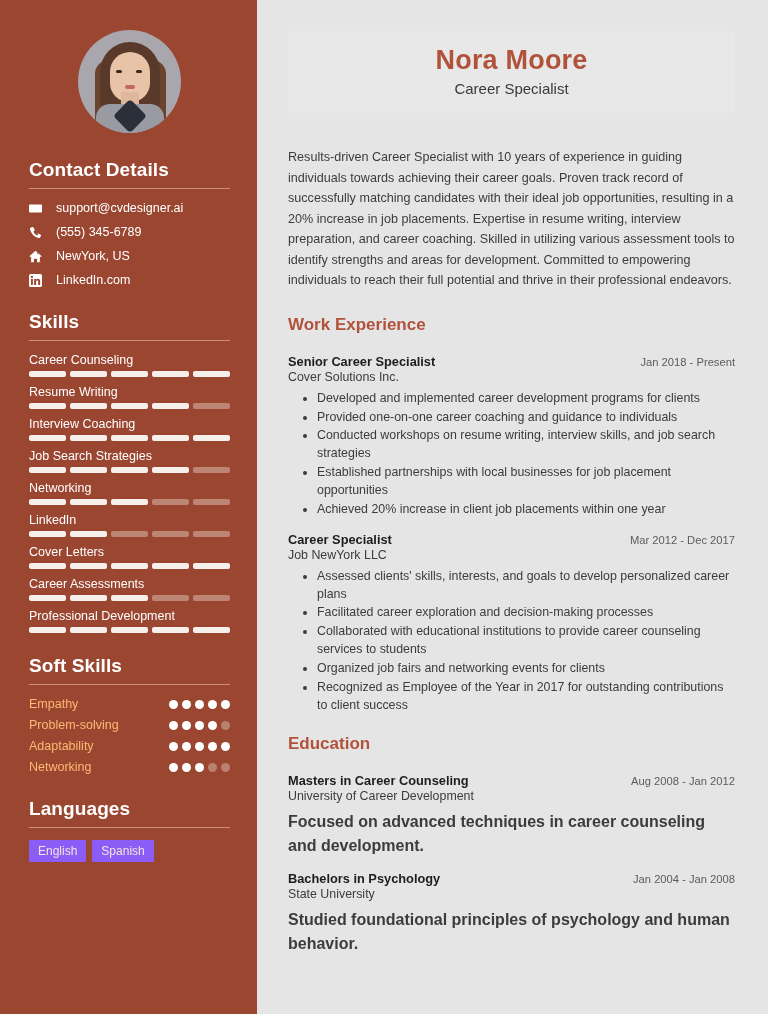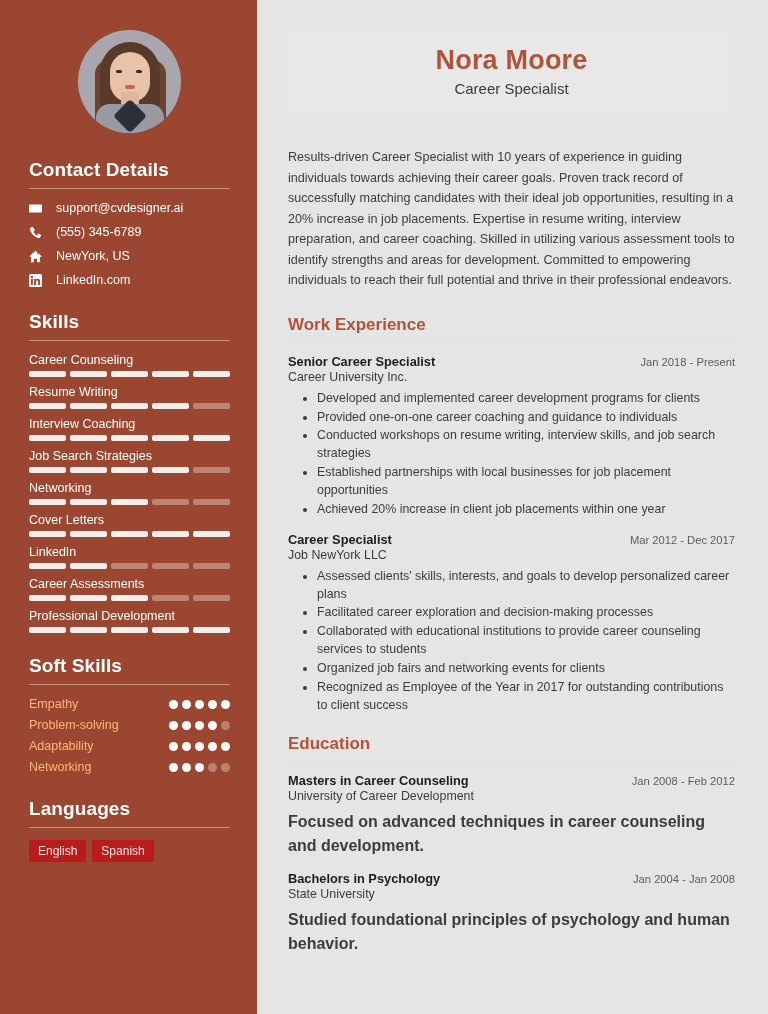--- a/index.html
+++ b/index.html
@@ -164,21 +164,21 @@
   .dot {
     width: 9px; height: 9px;
     border-radius: 50%;
     background: #b9816f;
   }
   .dot.on { background: #ffffff; }
 
   
   .lang-tags { display: flex; gap: 6px; flex-wrap: wrap; margin-top: 2px; }
   .lang-tag {
-    background: #b91c1c;
+    background: #8b5cf6;
     color: #f3e6e1;
     font-size: 12px;
     padding: 4px 9px;
     border-radius: 1px;
   }
 
   
   .main {
     flex: 1;
     padding: 31px 33px 0 31px;
@@ -382,37 +382,37 @@
             <div class="skill-name">Networking</div>
             <div class="skill-bar">
               <span class="seg on"></span>
               <span class="seg on"></span>
               <span class="seg on"></span>
               <span class="seg"></span>
               <span class="seg"></span>
             </div>
           </div>
           <div class="skill-item">
+            <div class="skill-name">LinkedIn</div>
+            <div class="skill-bar">
+              <span class="seg on"></span>
+              <span class="seg on"></span>
+              <span class="seg"></span>
+              <span class="seg"></span>
+              <span class="seg"></span>
+            </div>
+          </div>
+          <div class="skill-item">
             <div class="skill-name">Cover Letters</div>
             <div class="skill-bar">
               <span class="seg on"></span>
               <span class="seg on"></span>
               <span class="seg on"></span>
               <span class="seg on"></span>
               <span class="seg on"></span>
-            </div>
-          </div>
-          <div class="skill-item">
-            <div class="skill-name">LinkedIn</div>
-            <div class="skill-bar">
-              <span class="seg on"></span>
-              <span class="seg on"></span>
-              <span class="seg"></span>
-              <span class="seg"></span>
-              <span class="seg"></span>
             </div>
           </div>
           <div class="skill-item">
             <div class="skill-name">Career Assessments</div>
             <div class="skill-bar">
               <span class="seg on"></span>
               <span class="seg on"></span>
               <span class="seg on"></span>
               <span class="seg"></span>
               <span class="seg"></span>
@@ -500,21 +500,21 @@
 
     <section class="section">
       <div class="sec-heading">Work Experience</div>
       <div class="sec-rule"></div>
       <div id="work-entries">
           <div class="entry">
             <div class="entry-head">
               <span class="entry-title">Senior Career Specialist</span>
               <span class="entry-date">Jan 2018 - Present</span>
             </div>
-            <div class="entry-org">Career University Inc.</div>
+            <div class="entry-org">Cover Solutions Inc.</div>
             <ul class="bullets">
               <li>Developed and implemented career development programs for clients</li>
               <li>Provided one-on-one career coaching and guidance to individuals</li>
               <li>Conducted workshops on resume writing, interview skills, and job search strategies</li>
               <li>Established partnerships with local businesses for job placement opportunities</li>
               <li>Achieved 20% increase in client job placements within one year</li>
             </ul>
           </div>
           <div class="entry">
             <div class="entry-head">
@@ -533,21 +533,21 @@
         </div>
     </section>
 
     <section class="section">
       <div class="sec-heading">Education</div>
       <div class="sec-rule"></div>
       <div id="edu-entries">
           <div class="entry">
             <div class="entry-head">
               <span class="entry-title">Masters in Career Counseling</span>
-              <span class="entry-date">Jan 2008 - Feb 2012</span>
+              <span class="entry-date">Aug 2008 - Jan 2012</span>
             </div>
             <div class="entry-org">University of Career Development</div>
             <div class="entry-desc">Focused on advanced techniques in career counseling and development.</div>
           </div>
           <div class="entry">
             <div class="entry-head">
               <span class="entry-title">Bachelors in Psychology</span>
               <span class="entry-date">Jan 2004 - Jan 2008</span>
             </div>
             <div class="entry-org">State University</div>

